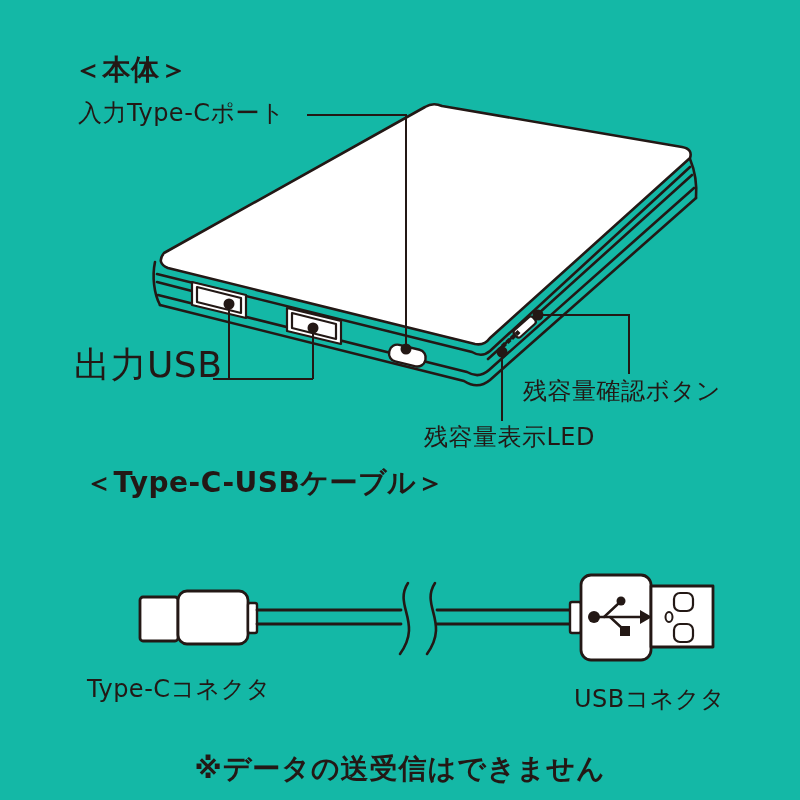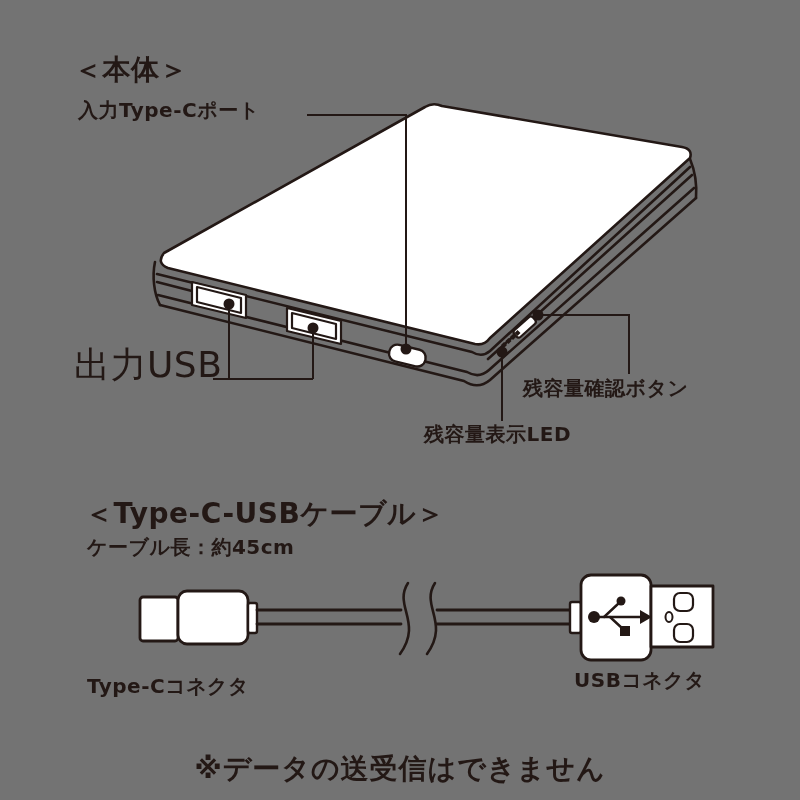--- a/index.html
+++ b/index.html
@@ -1,22 +1,22 @@
 <!DOCTYPE html>
 <html><head>
 <meta charset="utf-8">
 <style>
   * { margin: 0; padding: 0; box-sizing: border-box; }
   html, body { width: 800px; height: 800px; background: #ffffff; overflow: hidden; }
   body { font-family: "DejaVu Sans", "Liberation Sans", sans-serif; color: #231815; }
-  .page { position: relative; width: 800px; height: 800px; background: #737373; }
+  .page { position: relative; width: 800px; height: 800px; background: #14b8a6; }
   svg.art { position: absolute; left: 0; top: 0; width: 800px; height: 800px; }
   .txt { position: absolute; white-space: nowrap; color: #231815; line-height: 1.18; }
   .heading { font-size: 28px; font-weight: bold; letter-spacing: 0.5px; }
-  .label { font-size: 20px; font-weight: 700; letter-spacing: 0.5px; }
+  .label { font-size: 24px; font-weight: 400; letter-spacing: 0.5px; }
   .label2 { font-size: 36px; font-weight: 500; letter-spacing: 0.5px; line-height: 33px; white-space: pre; }
   .note { font-size: 28px; font-weight: bold; letter-spacing: 1px; }
 </style>
 </head>
 <body>
 
 <div class="page">
 
   <svg class="art" viewBox="0 0 800 800">
 
@@ -111,23 +111,22 @@
   <div class="txt label" style="left:78px; top:99px;">入力Type-Cポート</div>
 
   <div style="position:absolute; left:74px; top:348px;">
     <div class="txt label2" style="position:static;">出力USB</div>
   </div>
 
   <div class="txt label" style="left:523px; top:377px;">残容量確認ボタン</div>
 
   <div class="txt label" style="left:424px; top:423px;">残容量表示LED</div>
 
-  <div class="txt heading" style="left:85px; top:497px;">＜Type-C-USBケーブル＞</div>
+  <div class="txt heading" style="left:85px; top:466px;">＜Type-C-USBケーブル＞</div>
 
-  <div class="txt label" style="left:87px; top:536px;">ケーブル長：約45cm</div>
 
   <div class="txt label" style="left:87px; top:654px;margin-top:21px;">Type-Cコネクタ</div>
 
-  <div class="txt label" style="left:574px; top:669px;">USBコネクタ</div>
+  <div class="txt label" style="left:574px; top:685px;">USBコネクタ</div>
 
   <div class="txt note" style="left:50%; top:709px; transform:translateX(-50%);margin-top:43px;">※データの送受信はできません</div>
 
 </div>
 
 </body></html>

